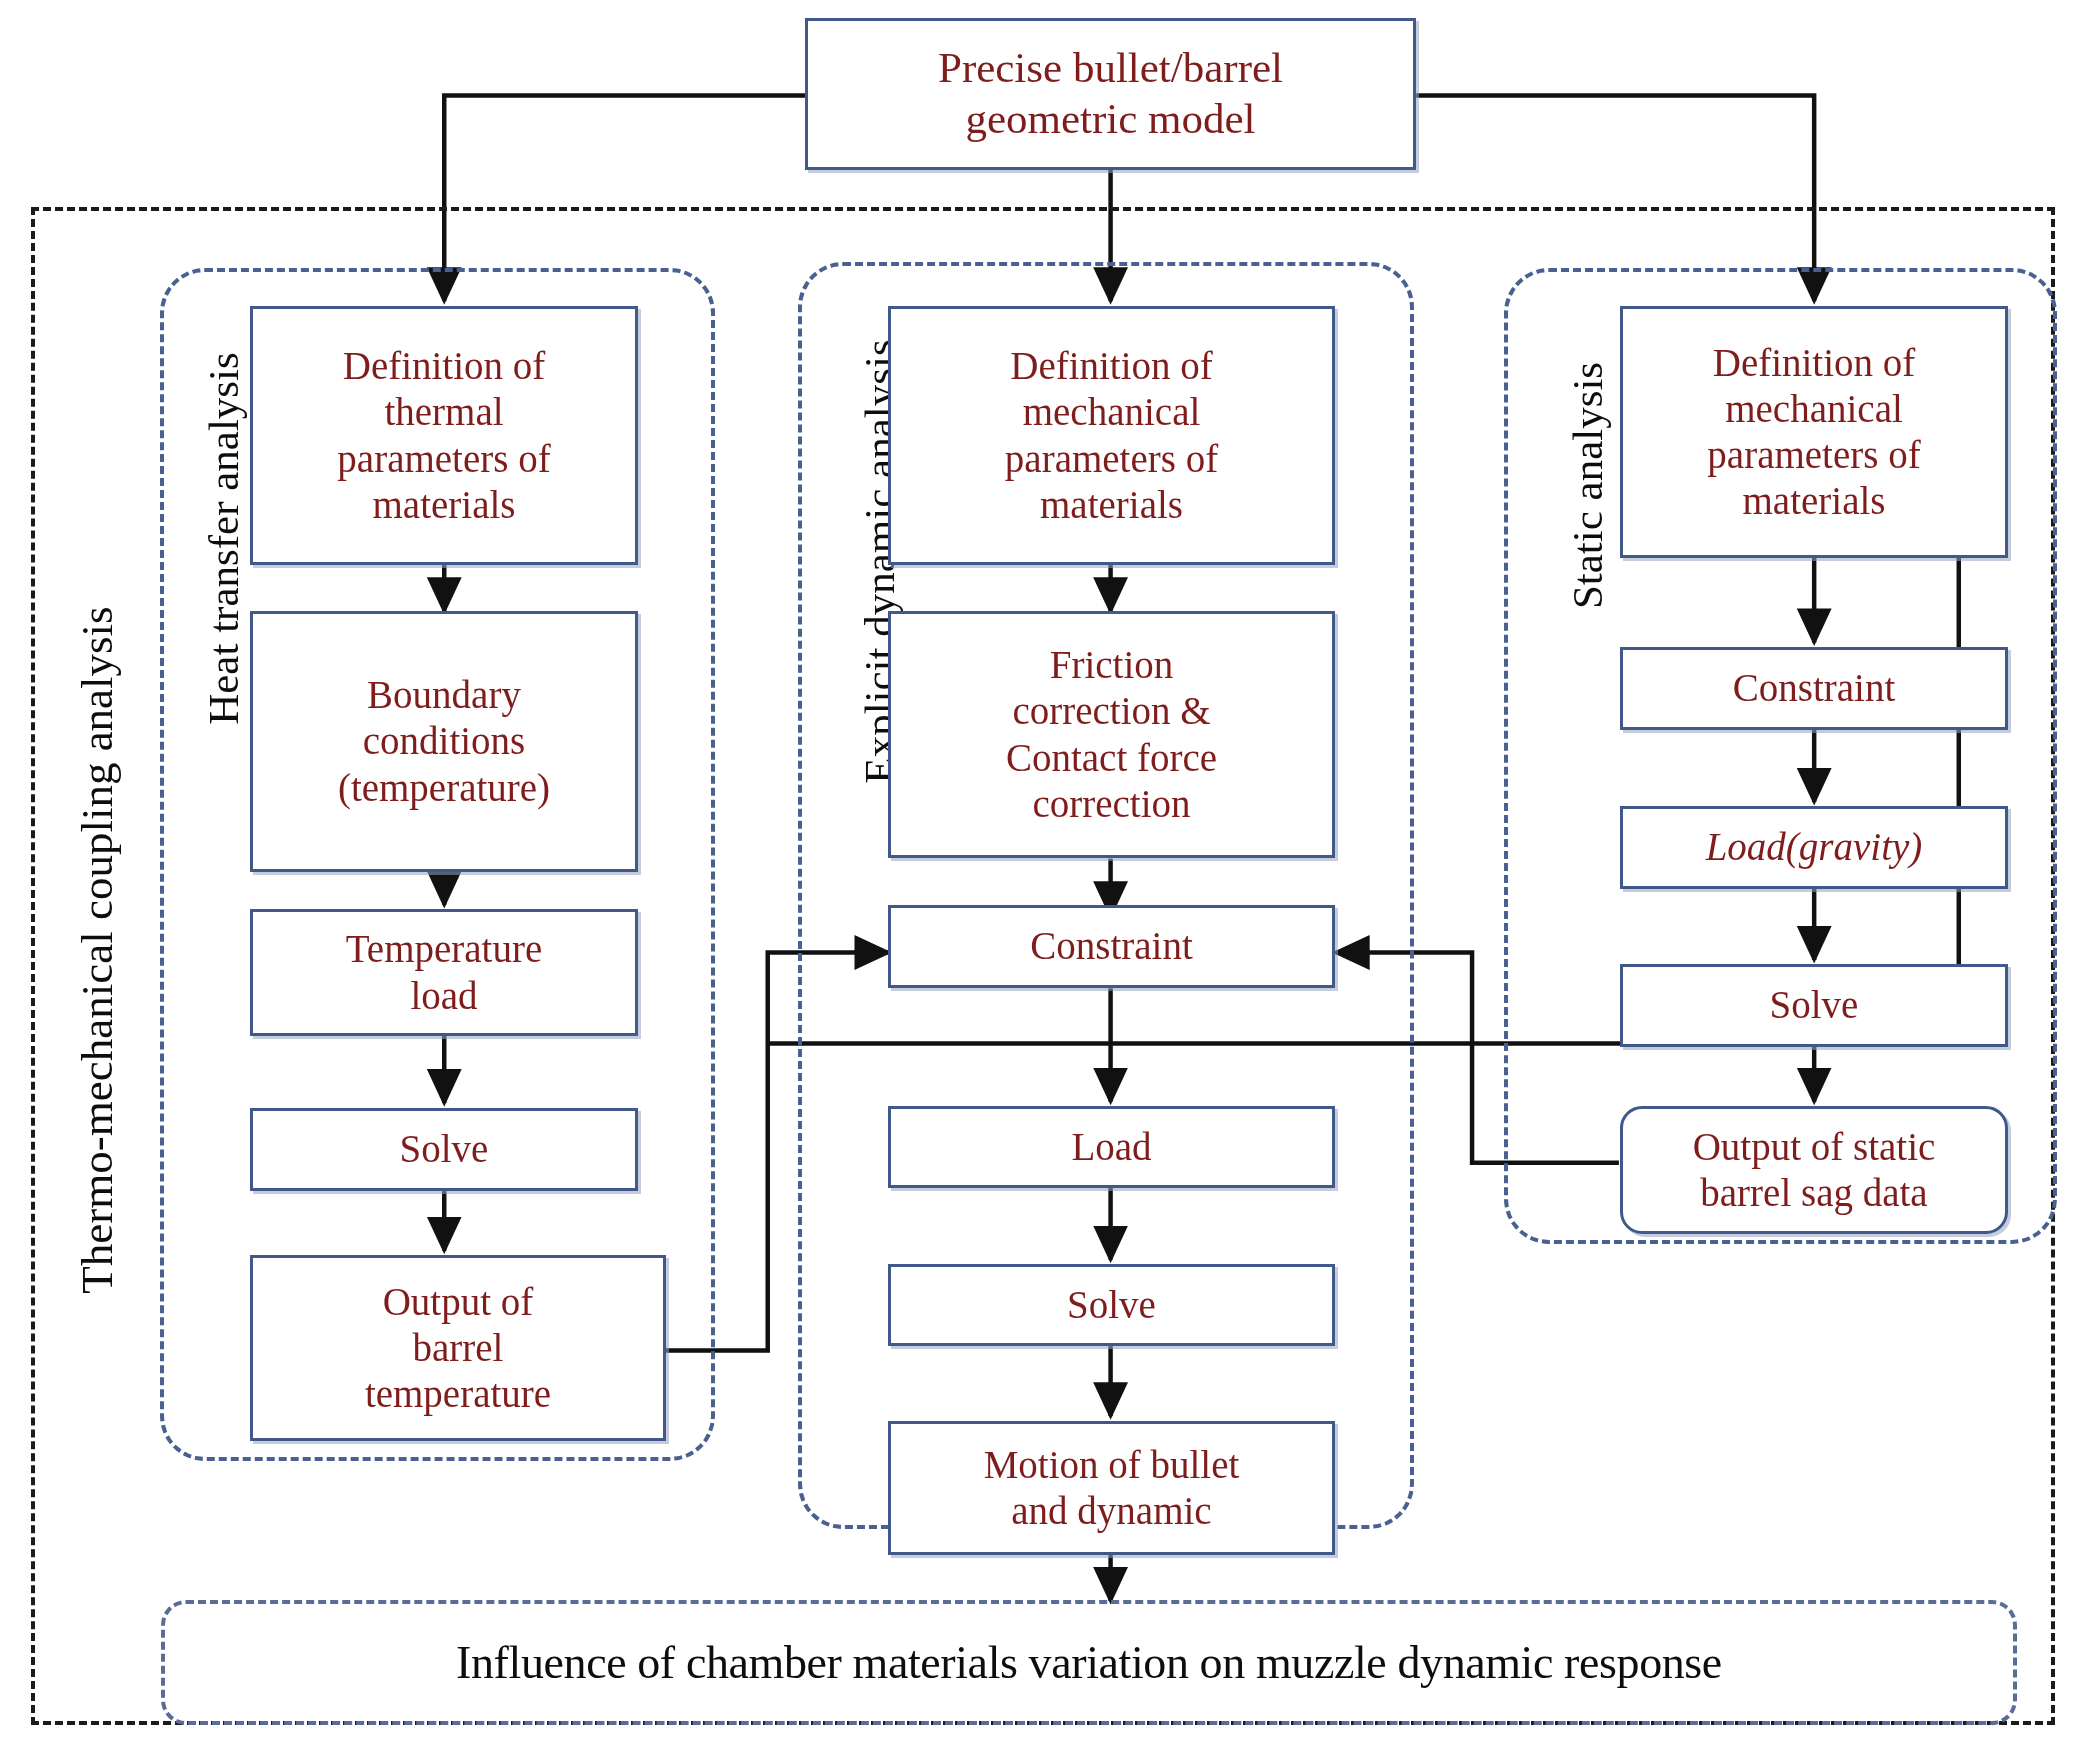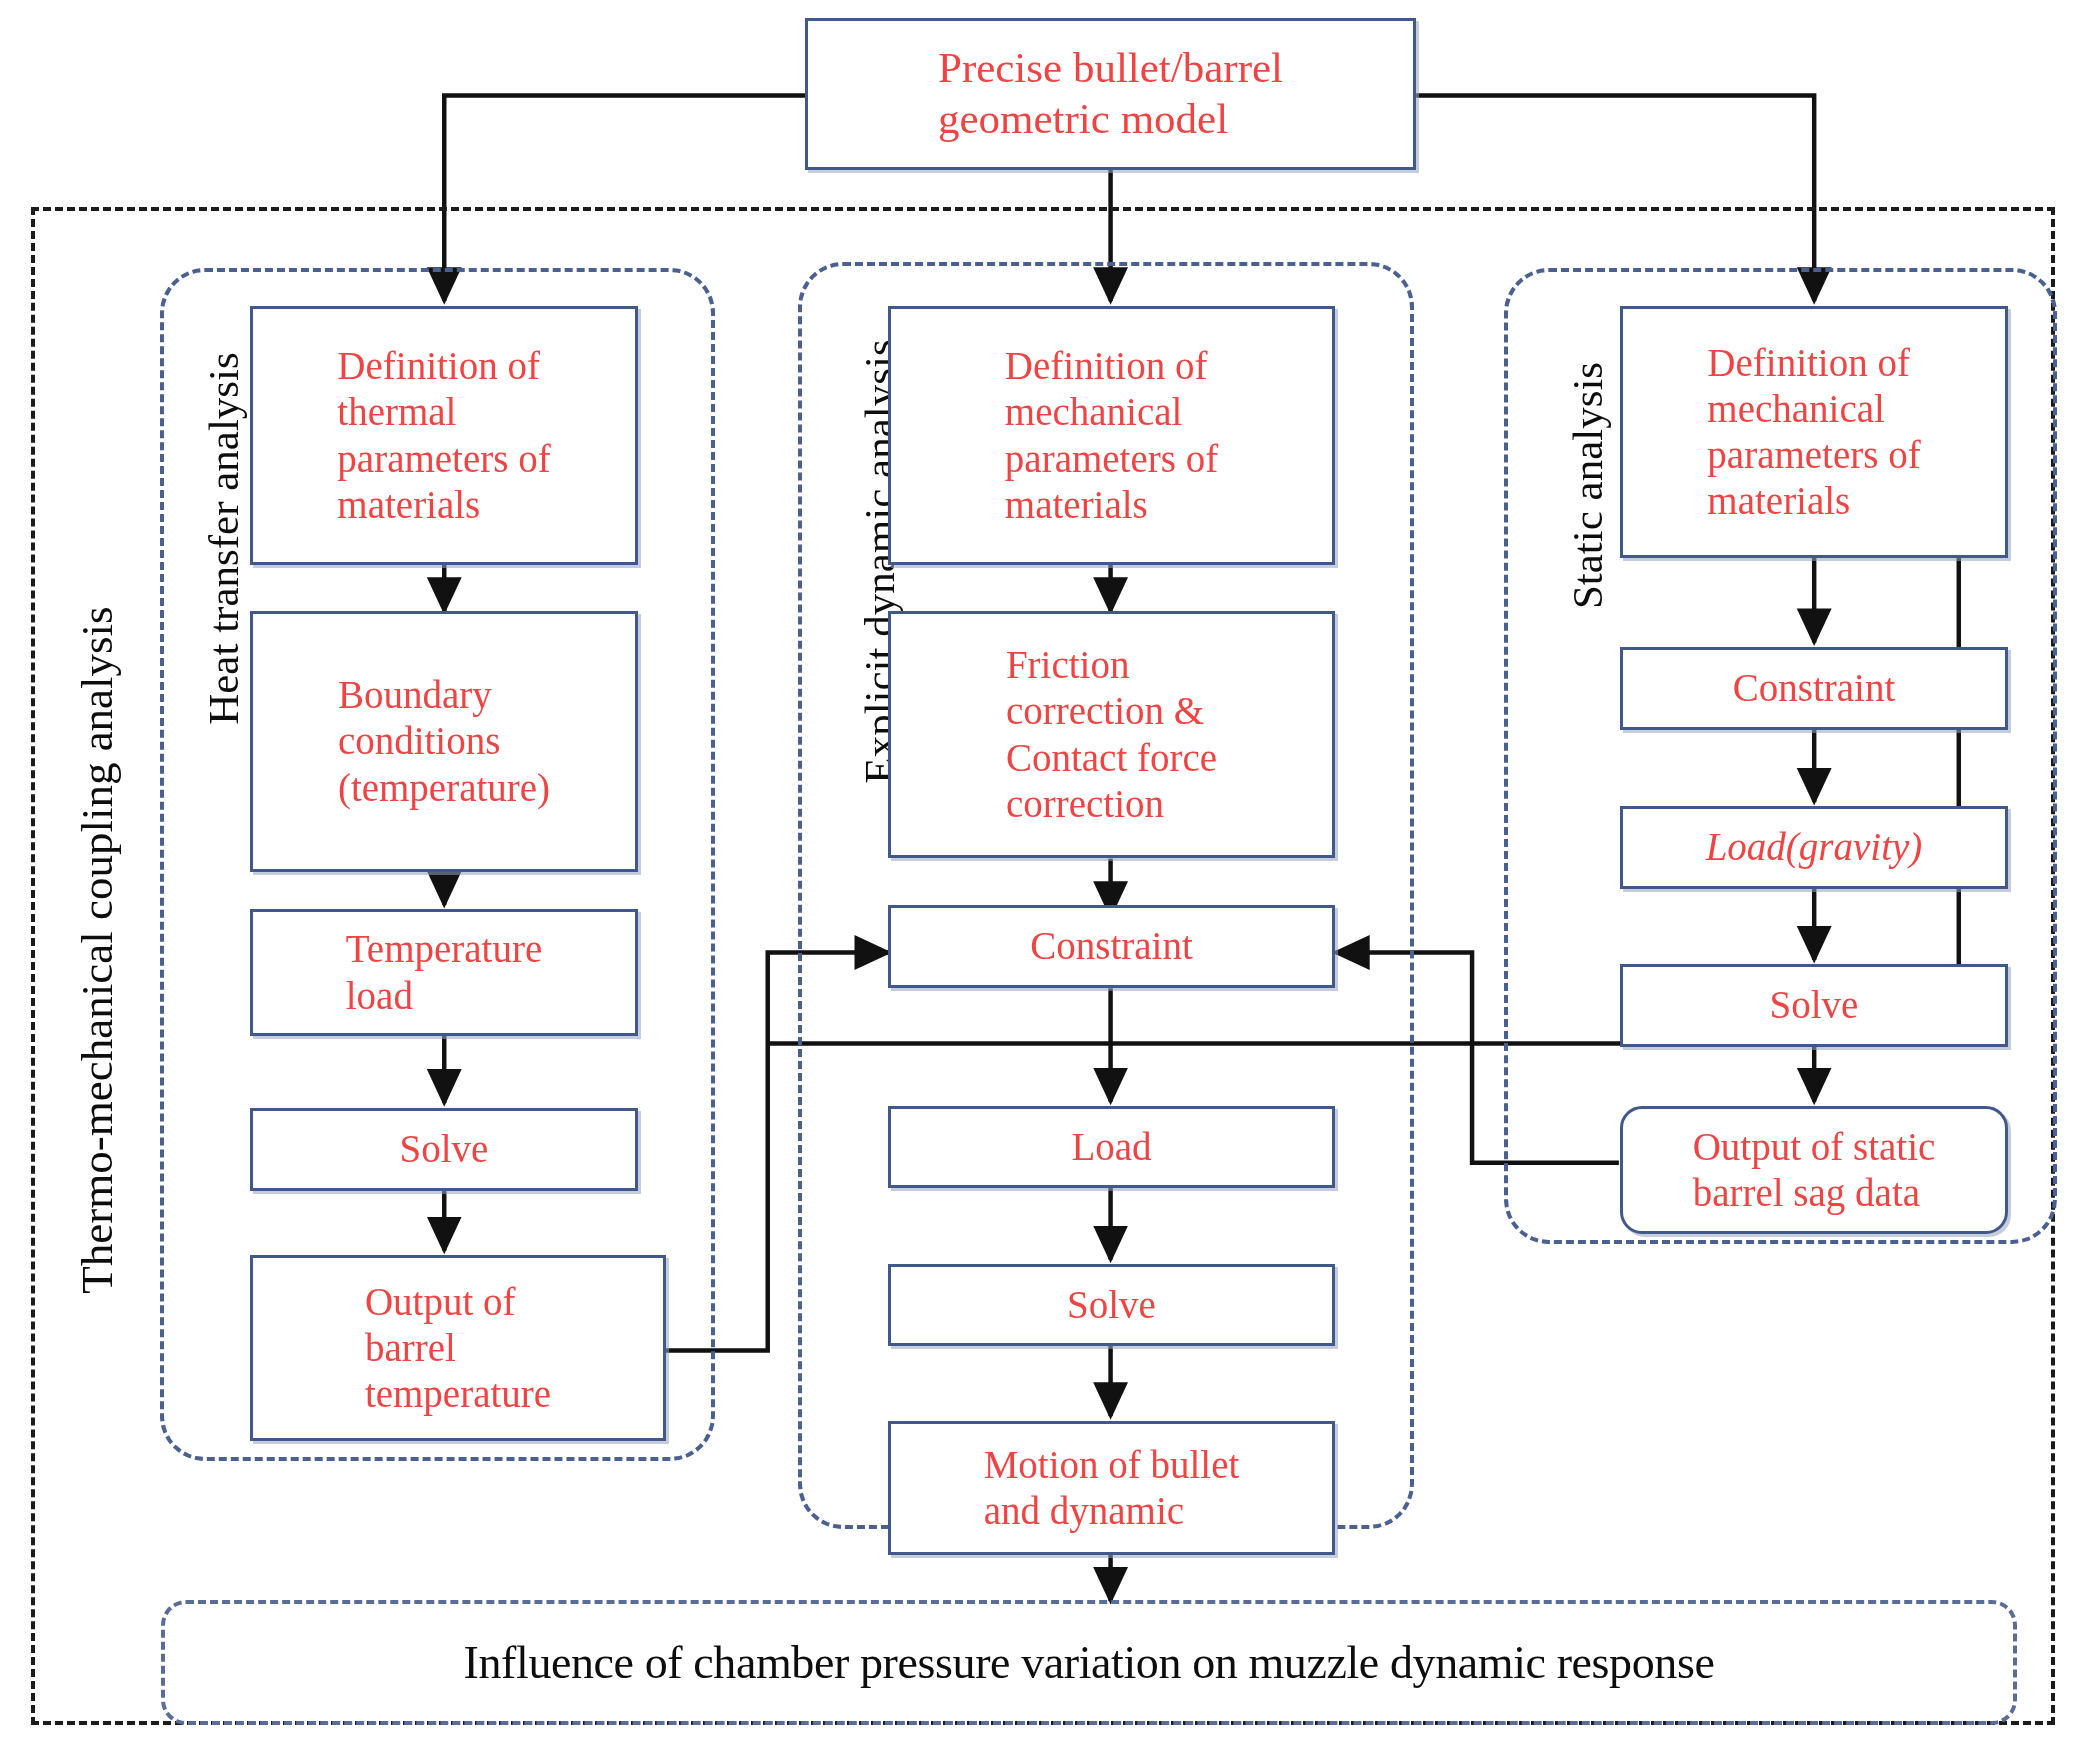--- a/index.html
+++ b/index.html
@@ -72,22 +72,23 @@
 
   
   .node {
     position: absolute;
     background: #ffffff;
     border: 3px solid #41598a;
     box-shadow: 3px 3px 0 0 rgba(150,163,190,0.55);
     display: flex;
     align-items: center;
     justify-content: center;
+    text-align: center;
     z-index: 5;
-    color: #ef4444;
+    color: #7f1d1d;
     line-height: 1.18;
     padding: 3px 6px;
   }
   .node .label { display: block; white-space: pre-line; }
 
   .node.top-node { font-size: 43px; }
   .node.proc { font-size: 39px; }
 </style>
 </head>
 <body>
@@ -227,17 +228,17 @@
   </div>
   <div class="node proc" style="left:1620px; top:964px; width:388px; height:83px;">
     <span class="label">Solve</span>
   </div>
   <div class="node proc" style="left:1620px; top:1106px; width:388px; height:128px;border-radius:22px;">
     <span class="label">Output of static
 barrel sag data</span>
   </div>
 
   <div class="final-frame" style="left:161px; top:1600px; width:1856px; height:125px;">
-    <span class="final-text">Influence of chamber pressure variation on muzzle dynamic response</span>
+    <span class="final-text">Influence of chamber materials variation on muzzle dynamic response</span>
   </div>
 
 </div>
 
 
 </body></html>

